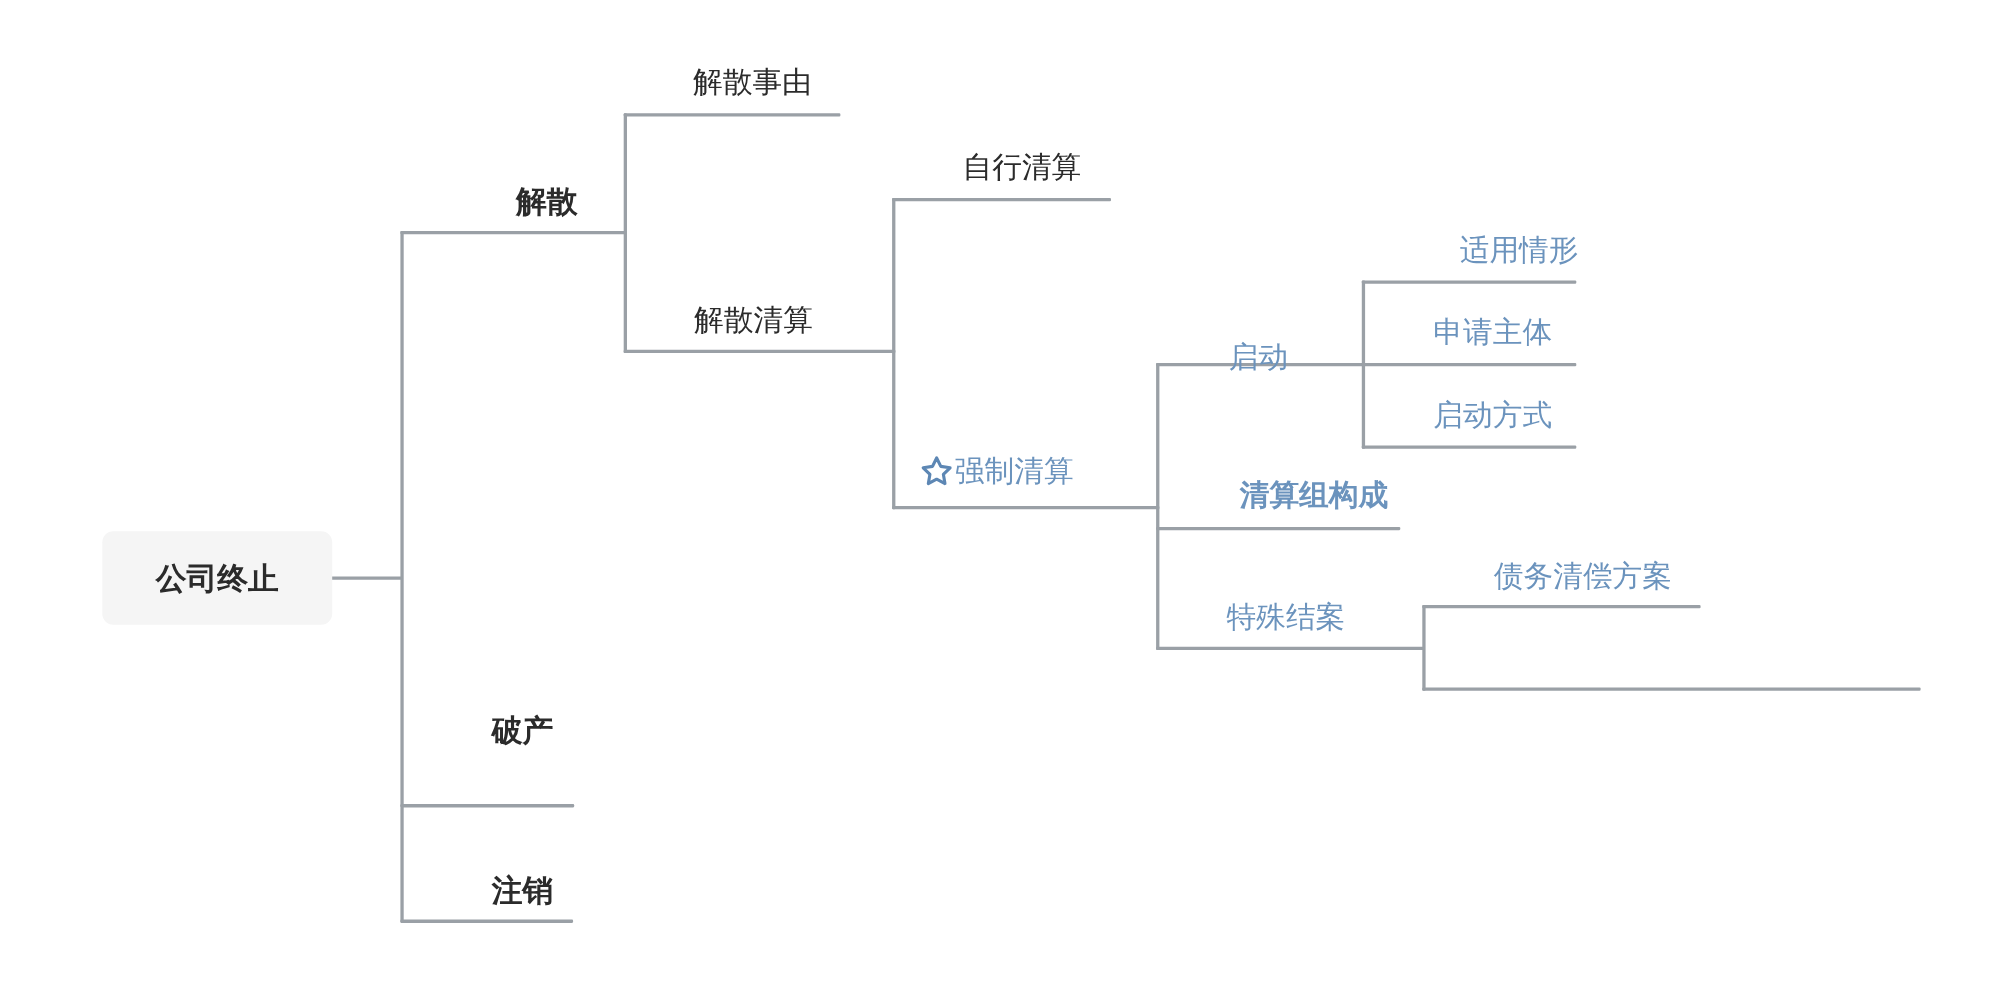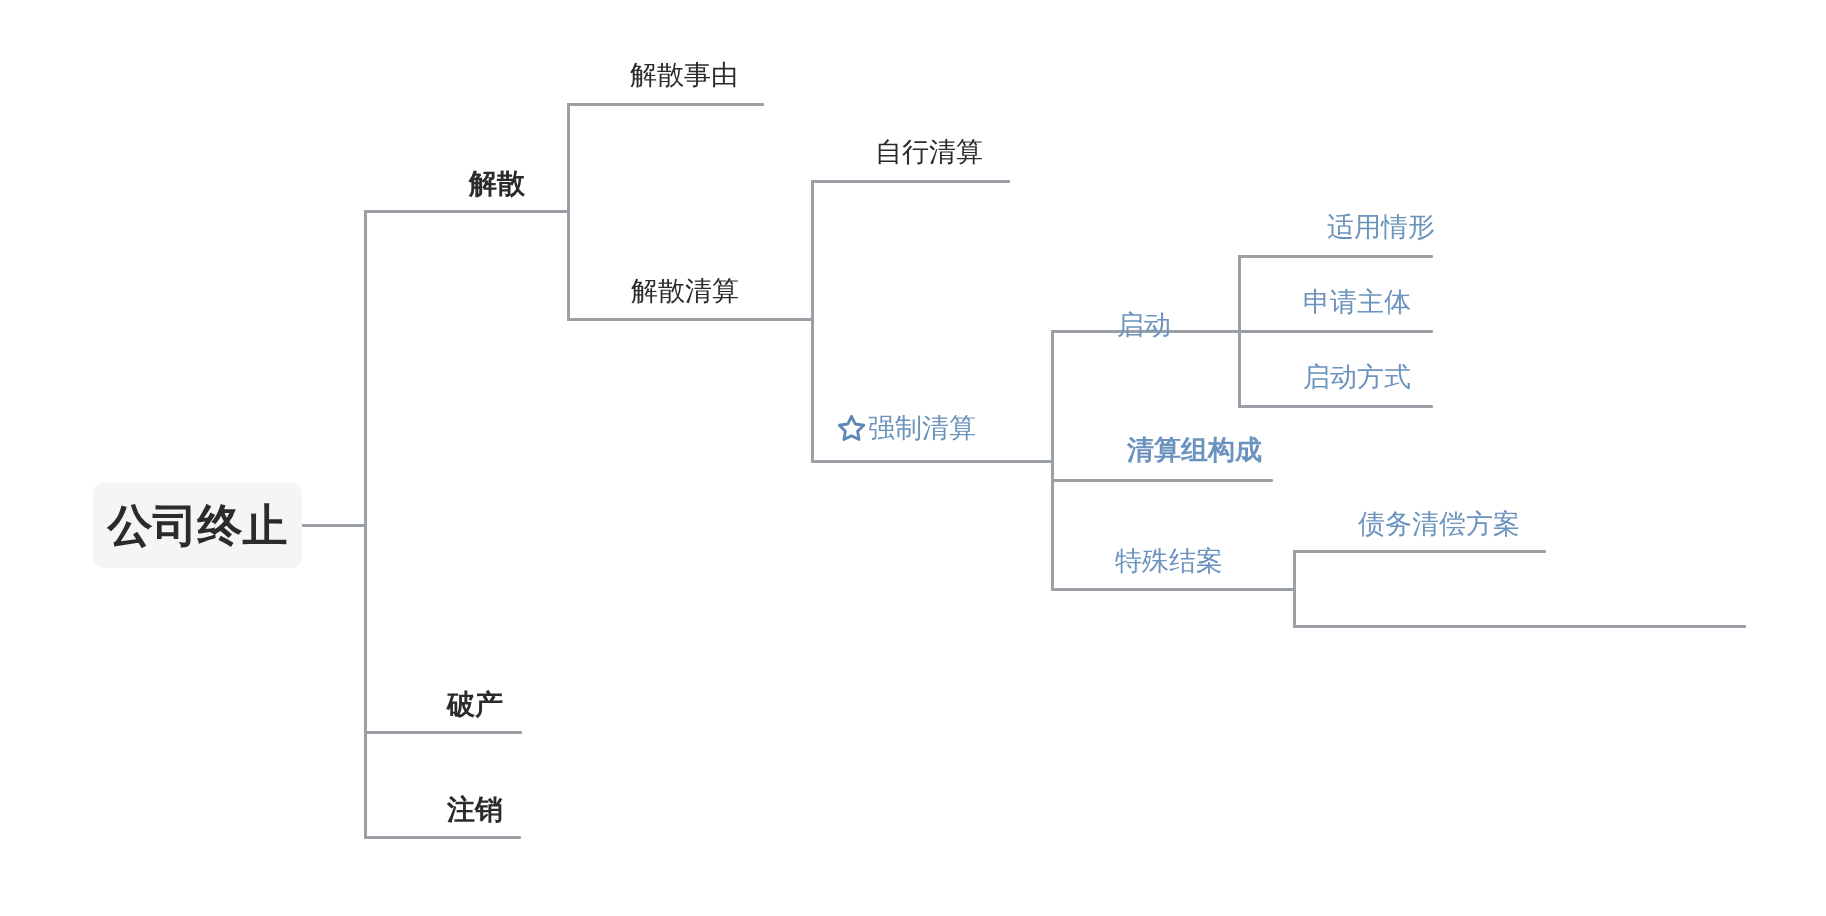--- a/index.html
+++ b/index.html
@@ -15,21 +15,21 @@
   .node {
     position:absolute; white-space:nowrap; cursor:default;
     color:var(--text-dark,#2b2b2b); font-size:27px; line-height:1.25;
   }
   .node.bold { font-weight:bold; font-size:28px; }
   .node.blue { color:var(--text-blue,#6b93bd); }
   .root-node {
     position:absolute; left:93px; top:483px; width:209px; height:85px;
     background:var(--root-bg,#f5f5f5); border-radius:10px;
     display:flex; align-items:center; justify-content:center;
-    font-size:45px; font-weight:bold; color:var(--text-dark,#2b2b2b);
+    font-size:28px; font-weight:bold; color:var(--text-dark,#2b2b2b);
     cursor:default;
   }
   .starred { display:flex; align-items:center; gap:1px; }
   .star-svg { color:var(--star-color,#5d87b4); display:block; flex:0 0 auto; }
 </style>
 </head>
 <body>
 
 <div class="canvas">
 
@@ -60,21 +60,21 @@
 
   <div class="line v" style="left:1293px; top:550px; height:78px;"></div>
   <div class="line h" style="left:1293px; top:550px; width:253px;"></div>
   <div class="line h" style="left:1293px; top:625px; width:453px;"></div>
 
   <div class="root-node">
     <span>公司终止</span>
   </div>
 
   <div class="node bold" style="left:445px; top:166px;margin-left:24px;">解散</div>
-  <div class="node bold" style="left:447px; top:687px;font-family:Liberation Serif, serif;">破产</div>
+  <div class="node bold" style="left:447px; top:648px;font-family:Liberation Serif, serif;">破产</div>
   <div class="node bold" style="left:447px; top:792px;">注销</div>
 
   <div class="node" style="left:630px; top:59px;">解散事由</div>
   <div class="node" style="left:631px; top:275px;">解散清算</div>
 
   <div class="node" style="left:875px; top:136px;">自行清算</div>
 
   <div class="node blue starred" style="left:836px; top:412px;">
     <svg class="star-svg" width="31" height="31" viewBox="0 0 24 24" aria-hidden="true">
       <path d="M12 2.6l2.92 5.93 6.54.95-4.73 4.61 1.12 6.51L12 17.53 6.15 20.6l1.12-6.51-4.73-4.61 6.54-.95z" fill="none" stroke="currentColor" stroke-width="2.2" stroke-linejoin="round"></path>

